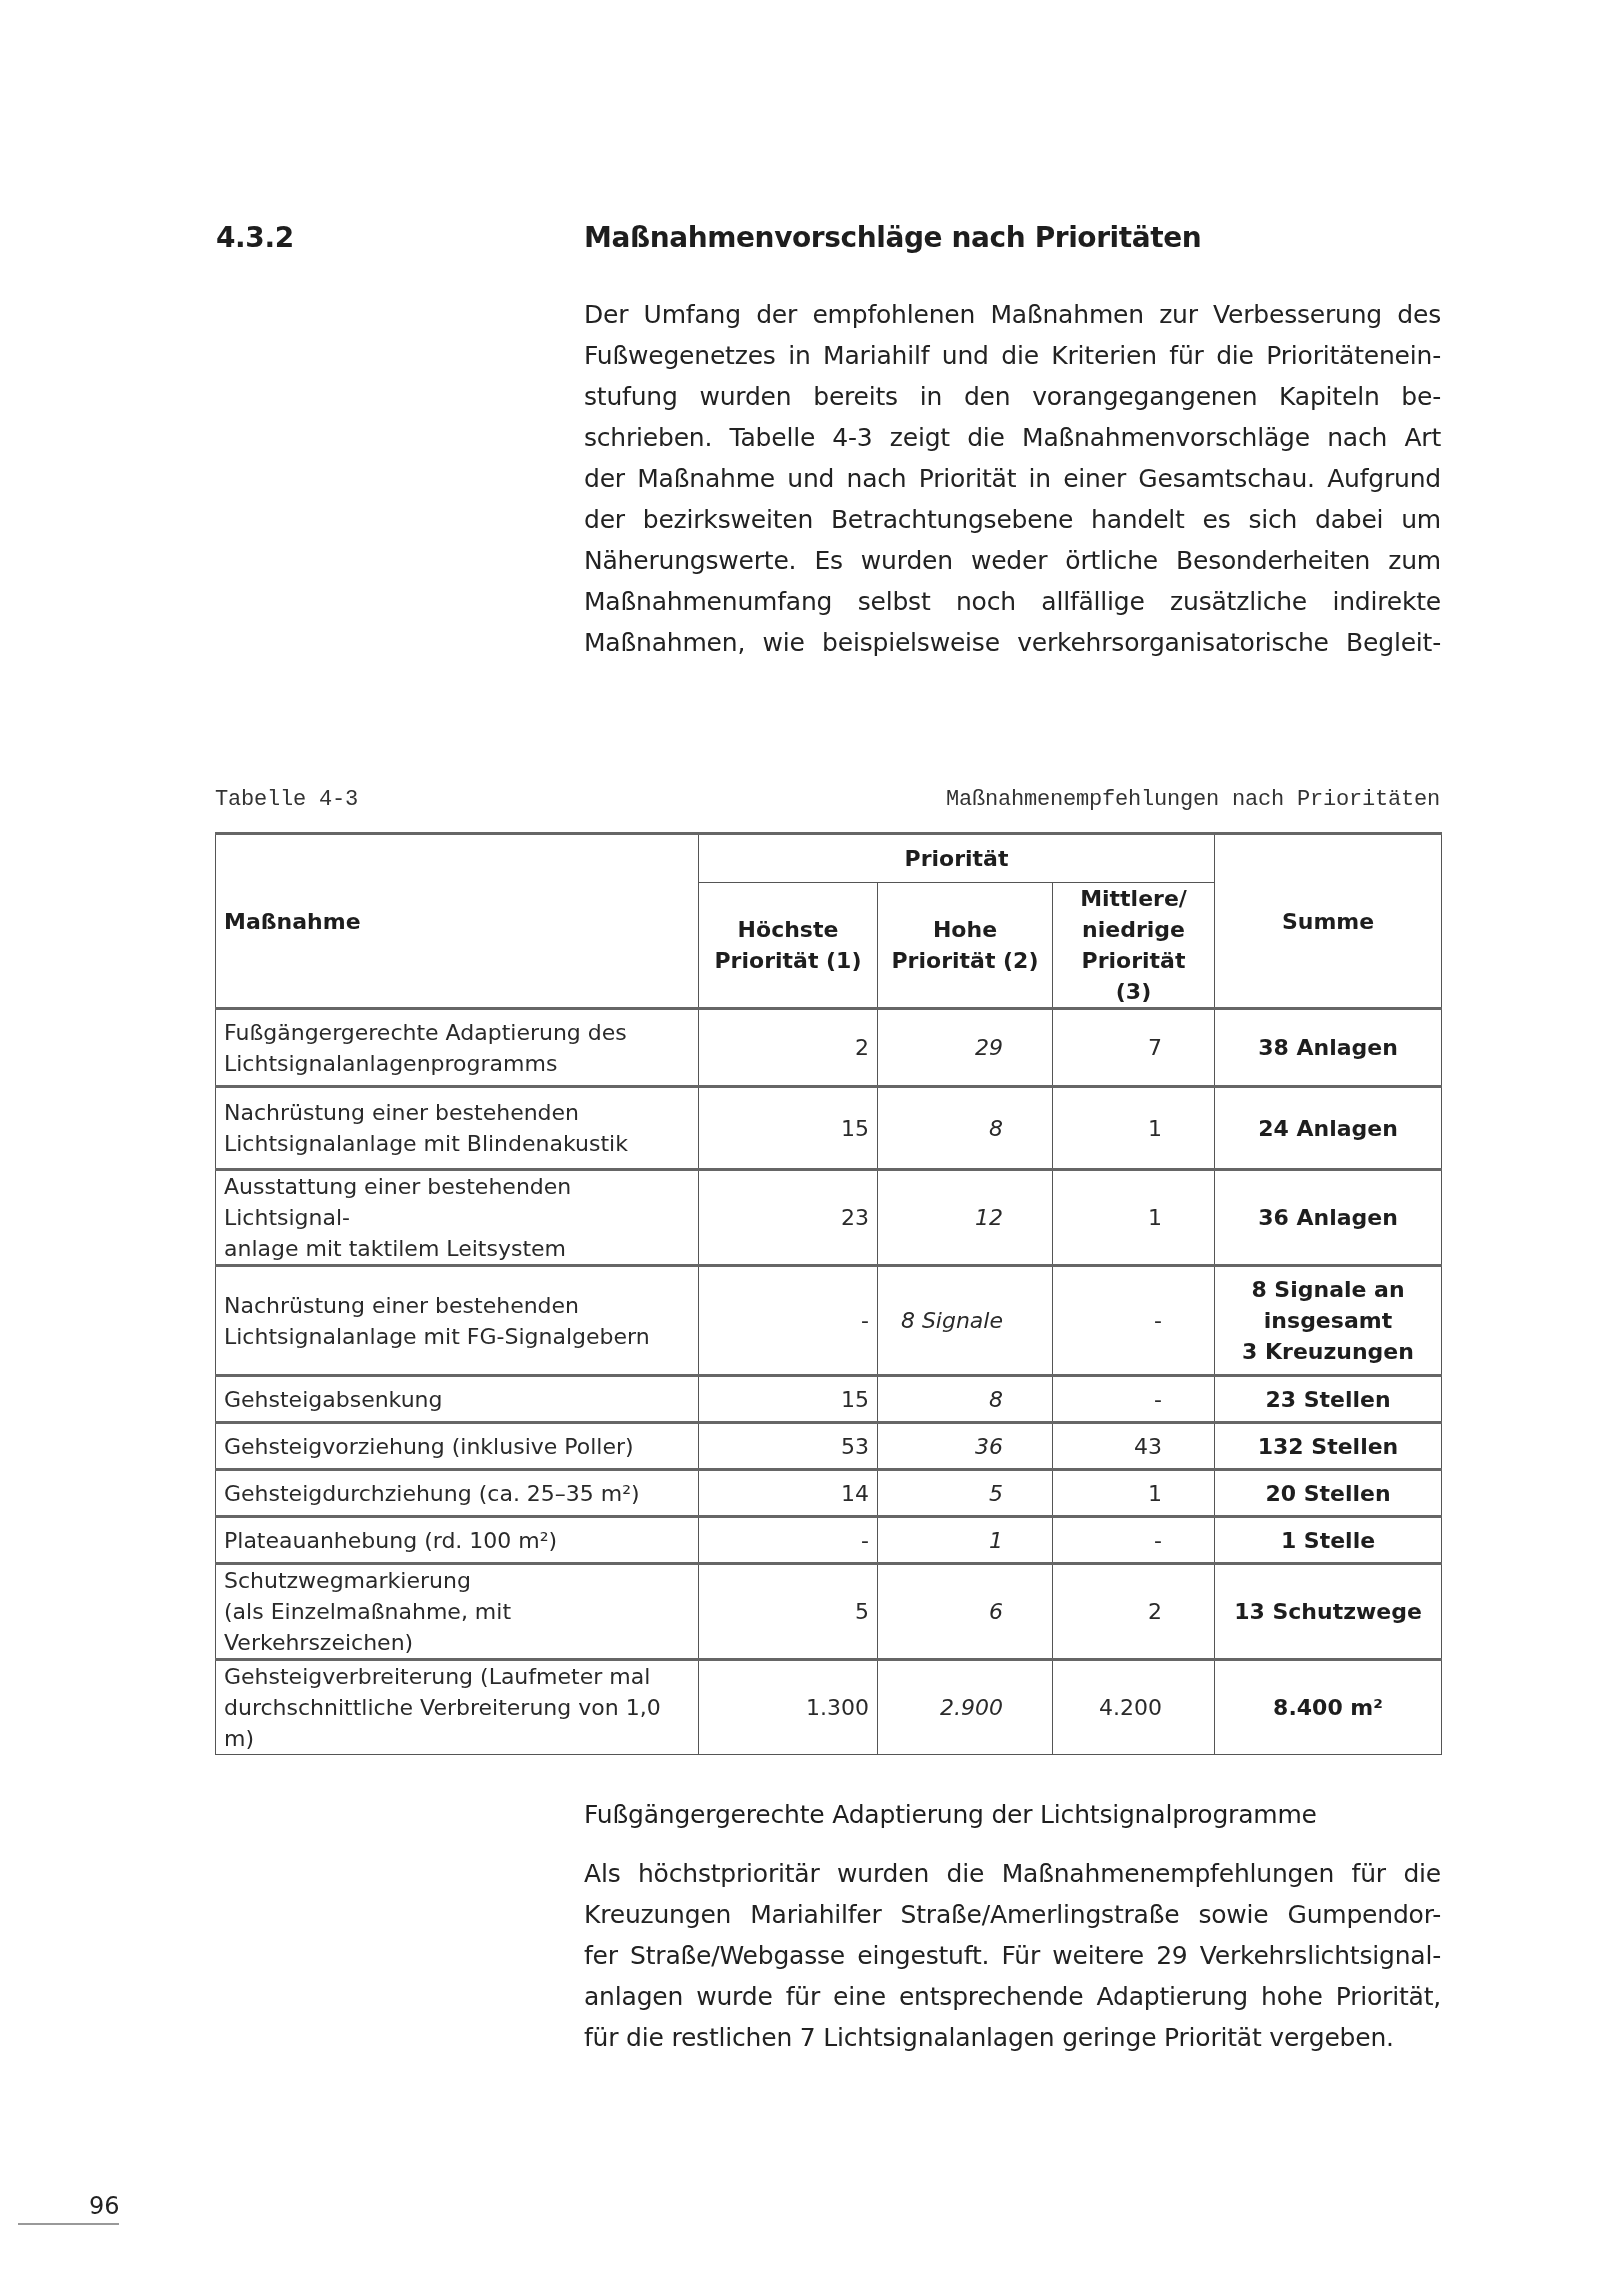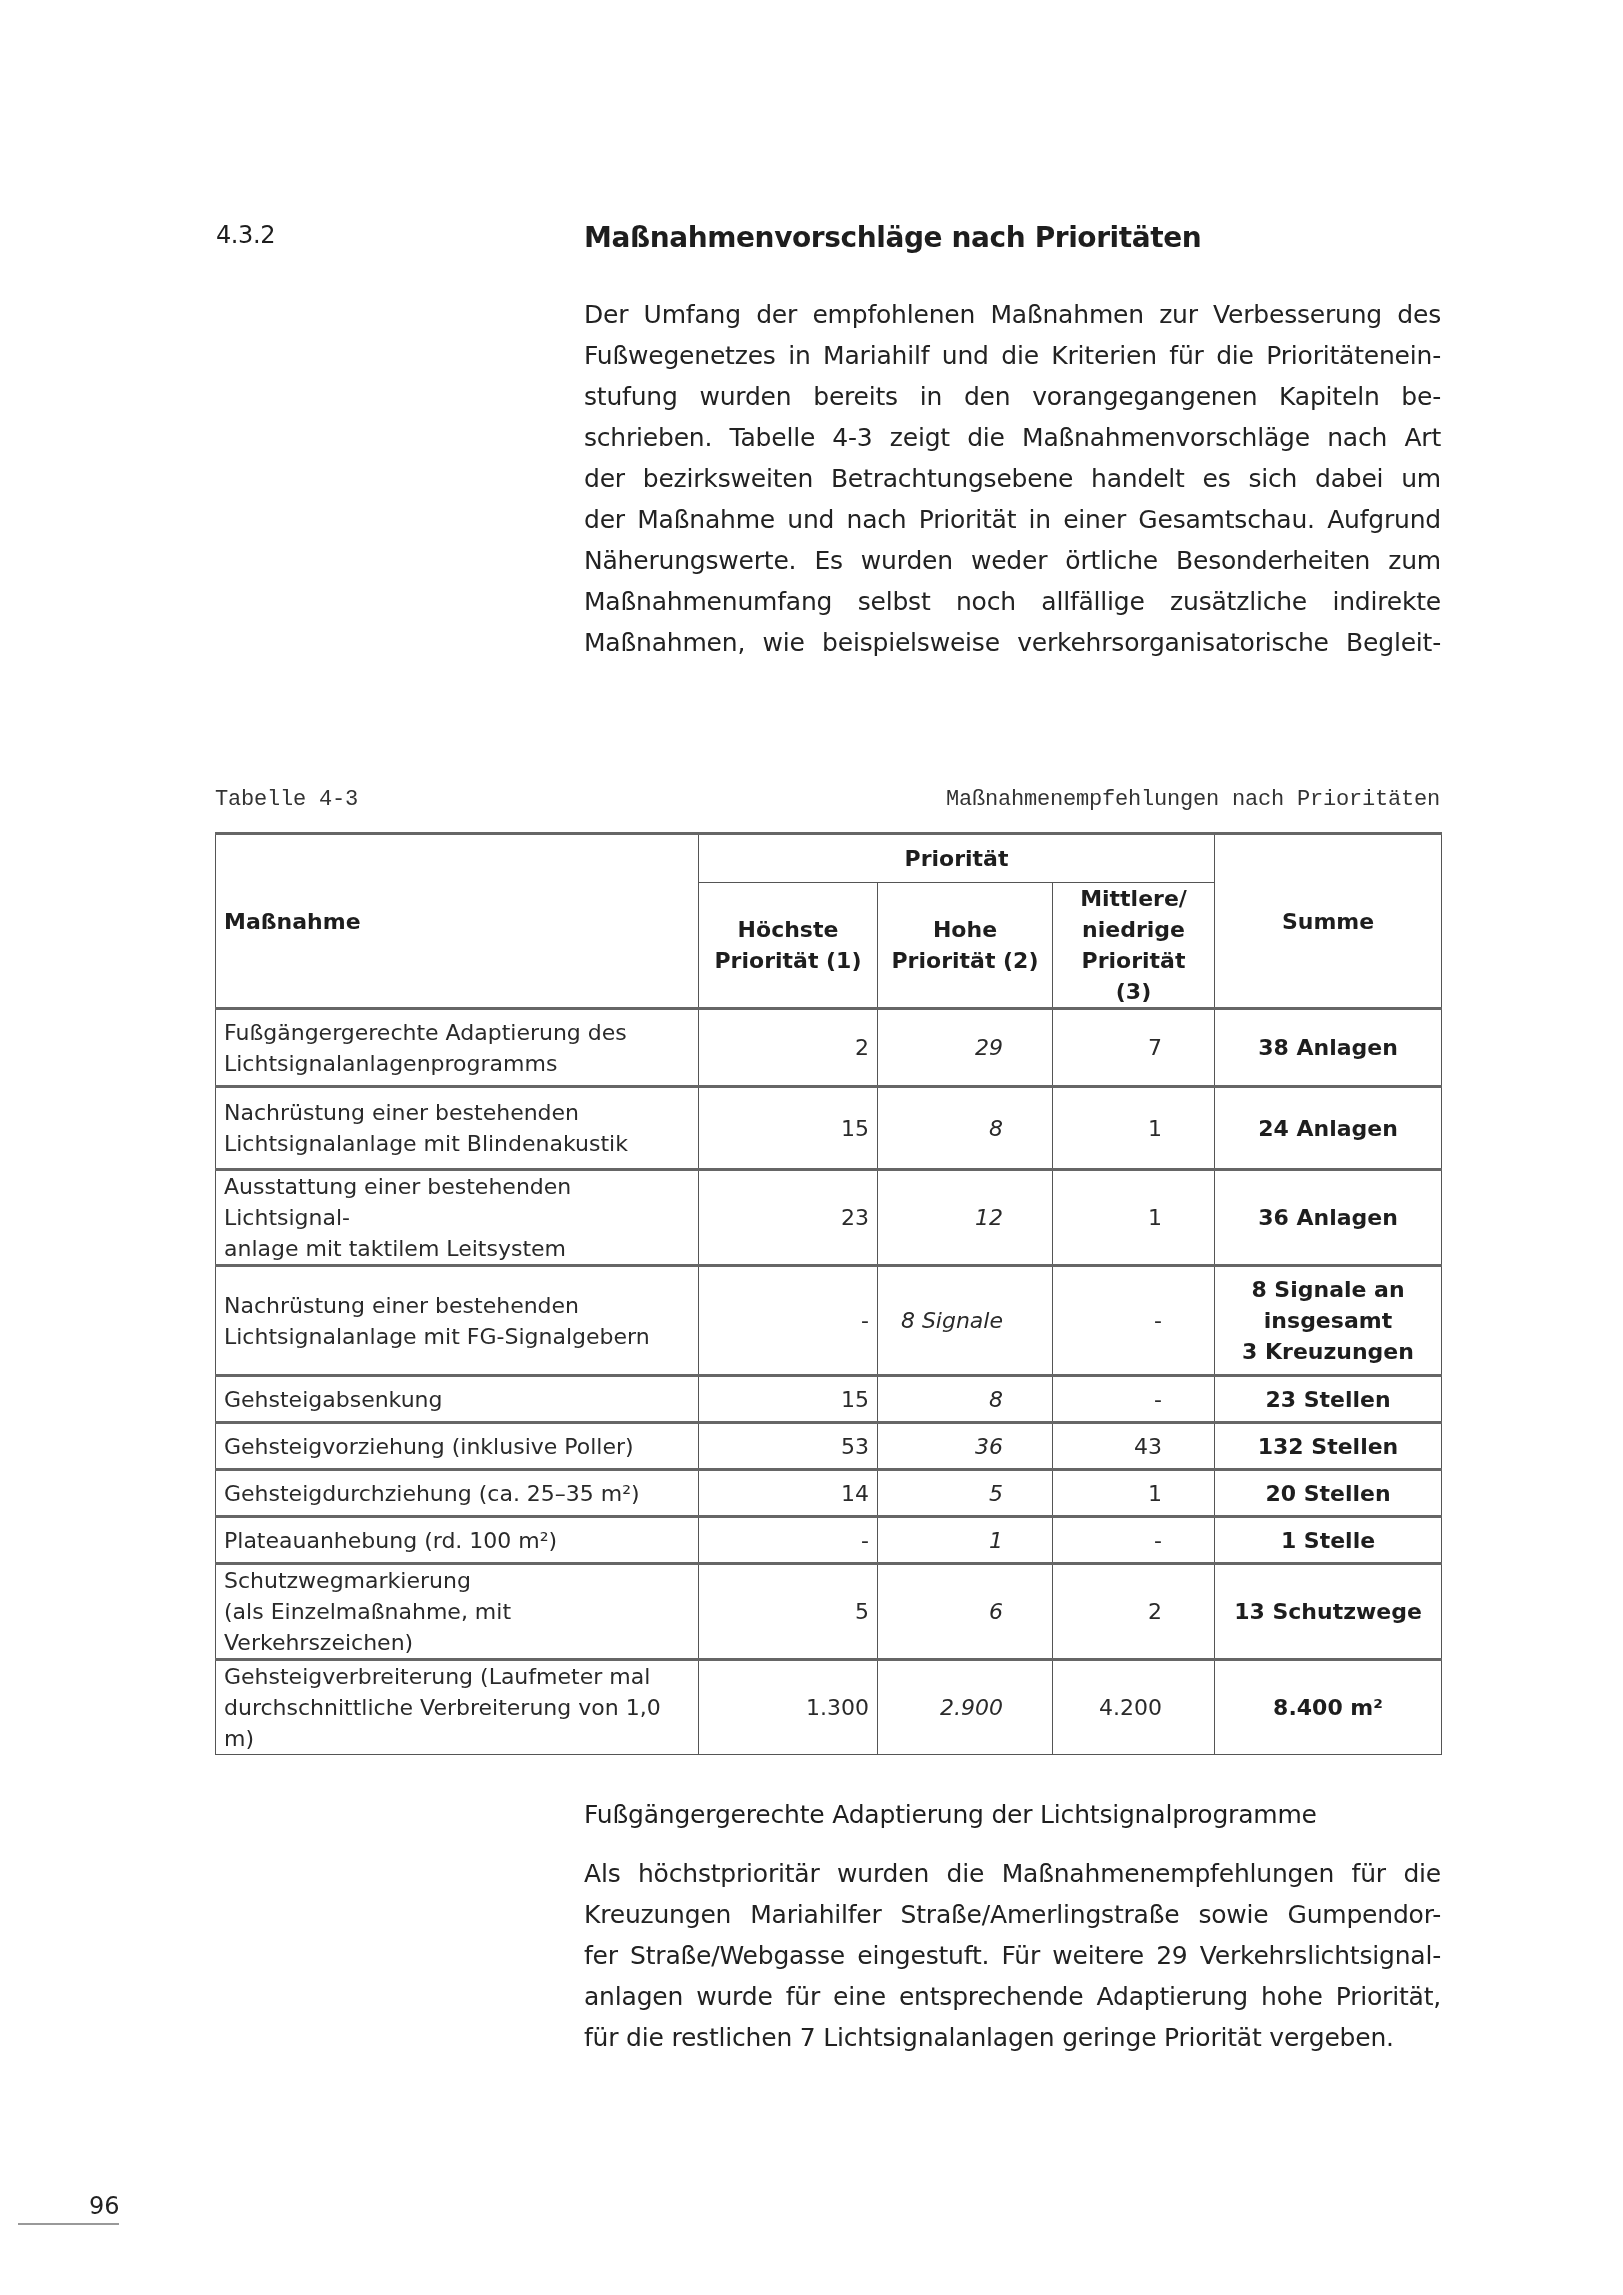--- a/index.html
+++ b/index.html
@@ -3,21 +3,21 @@
 <meta charset="utf-8">
 <style>
   html, body { margin: 0; padding: 0; background: #ffffff; }
   body {
     width: 1623px; height: 2295px; position: relative; overflow: hidden;
     font-family: "DejaVu Sans", "Liberation Sans", sans-serif;
     color: #1e1e1e;
   }
   .sec-num {
     position: absolute; left: 216px; top: 221px;
-    font-size: 24px; font-weight: normal; letter-spacing: -0.4px;
+    font-size: 28px; font-weight: bold; letter-spacing: -0.4px;
   }
   .sec-title {
     position: absolute; left: 584px; top: 221px;
     font-size: 28px; font-weight: bold; letter-spacing: -0.4px; text-align: center;
   }
   .para {
     position: absolute; left: 584px; width: 857px;
     font-size: 25px; line-height: 41px; text-align: justify;
     letter-spacing: -0.2px; color: #222;
     hyphens: manual;
@@ -69,22 +69,22 @@
 <body>
 
 <div class="sec-num">4.3.2</div>
 <div class="sec-title">Maßnahmenvorschläge nach Prioritäten</div>
 
 <div class="para p1" id="intro">
     <span class="line">Der Umfang der empfohlenen Maßnahmen zur Verbesserung des</span>
     <span class="line">Fußwegenetzes in Mariahilf und die Kriterien für die Prioritätenein-</span>
     <span class="line">stufung wurden bereits in den vorangegangenen Kapiteln be-</span>
     <span class="line">schrieben. Tabelle 4-3 zeigt die Maßnahmenvorschläge nach Art</span>
+    <span class="line">der Maßnahme und nach Priorität in einer Gesamtschau. Aufgrund</span>
     <span class="line">der bezirksweiten Betrachtungsebene handelt es sich dabei um</span>
-    <span class="line">der Maßnahme und nach Priorität in einer Gesamtschau. Aufgrund</span>
     <span class="line">Näherungswerte. Es wurden weder örtliche Besonderheiten zum</span>
     <span class="line">Maßnahmenumfang selbst noch allfällige zusätzliche indirekte</span>
     <span class="line">Maßnahmen, wie beispielsweise verkehrsorganisatorische Begleit-</span>
   </div>
 
 <div class="caption left">Tabelle 4-3</div>
 <div class="caption right">Maßnahmenempfehlungen nach Prioritäten</div>
 
 <table class="measures">
   <colgroup>

